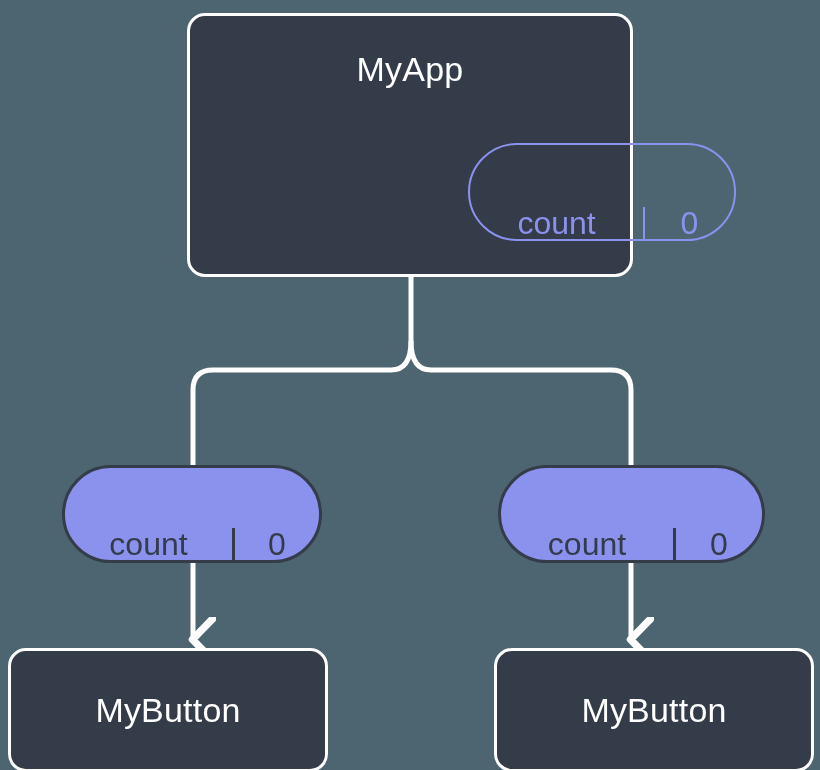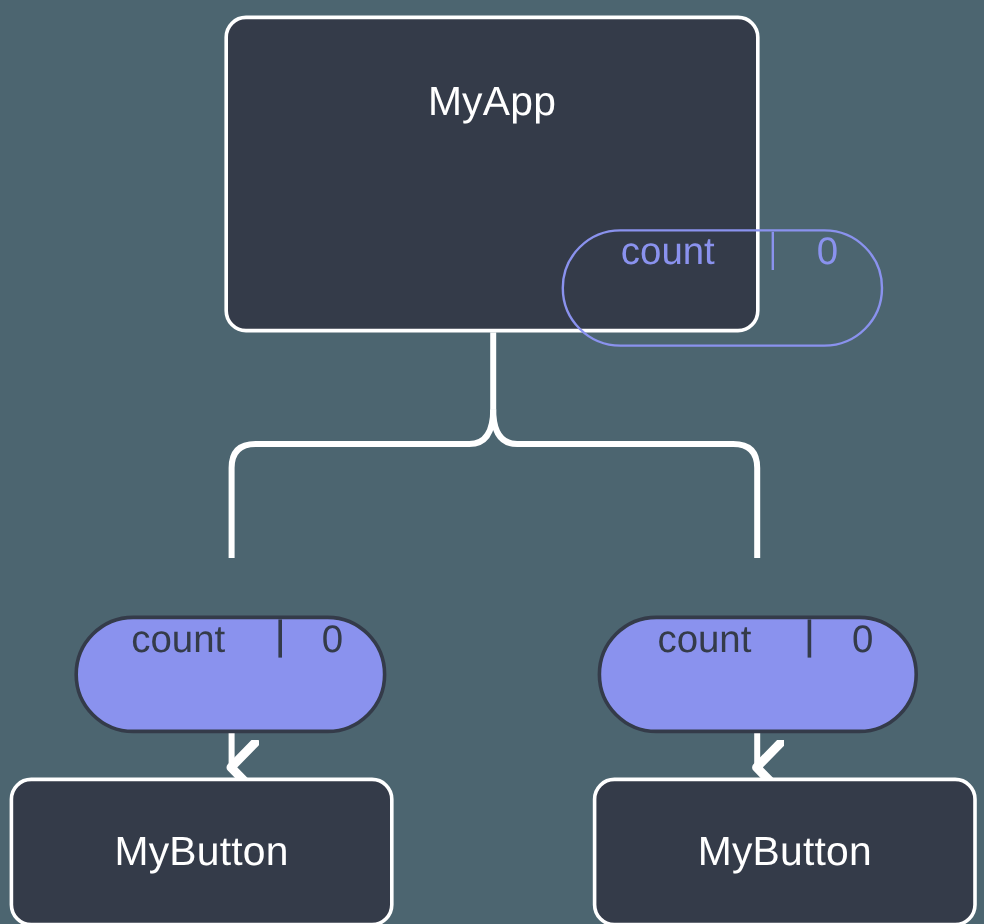--- a/index.html
+++ b/index.html
@@ -45,21 +45,21 @@
     letter-spacing: 0.2px;
     line-height: 1;
     white-space: nowrap;
   }
 
   #card-myapp {
     left: 187px;
     top: 13px;
     width: 446px;
     height: 264px;
-    padding-top: 52px;
+    padding-top: 36px;
   }
   #card-mybutton-left {
     left: 8px;
     top: 648px;
     width: 320px;
     height: 124px;
     justify-content: center;
   }
   #card-mybutton-right {
     left: 494px;
@@ -67,24 +67,23 @@
     width: 320px;
     height: 124px;
     justify-content: center;
   }
 
   
   .state-pill {
     position: absolute;
     box-sizing: border-box;
     display: flex;
-    align-items: flex-start;
+    align-items: flex-end;
     border-radius: 999px;
     overflow: hidden;
-    margin-top: 48px;
   }
   .pill-key, .pill-value {
     display: flex;
     align-items: center;
     justify-content: center;
     font-size: 32px;
     line-height: 1;
     white-space: nowrap;
   }
 

